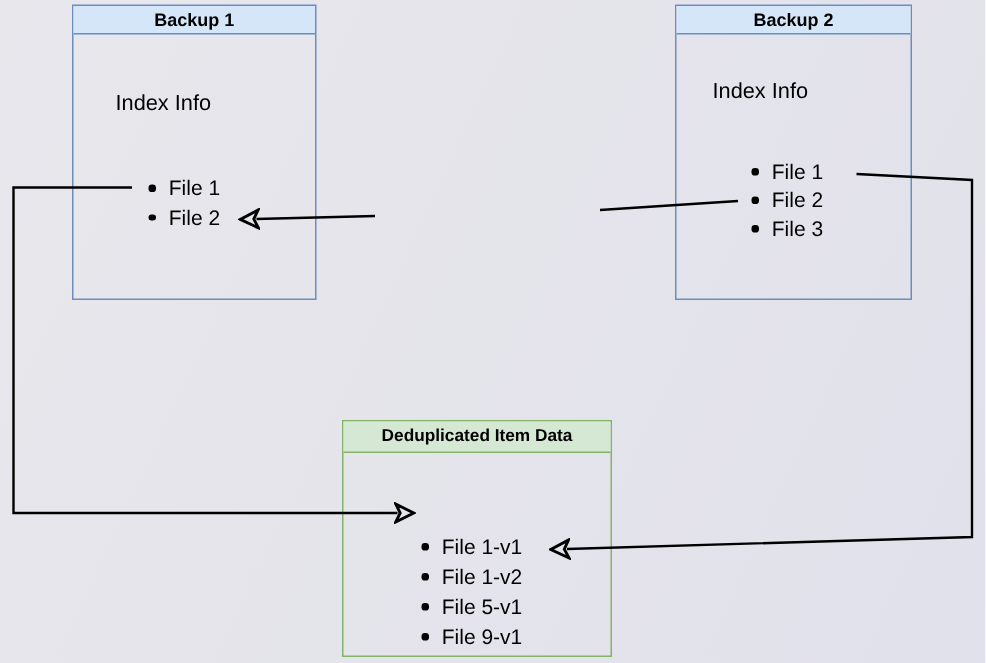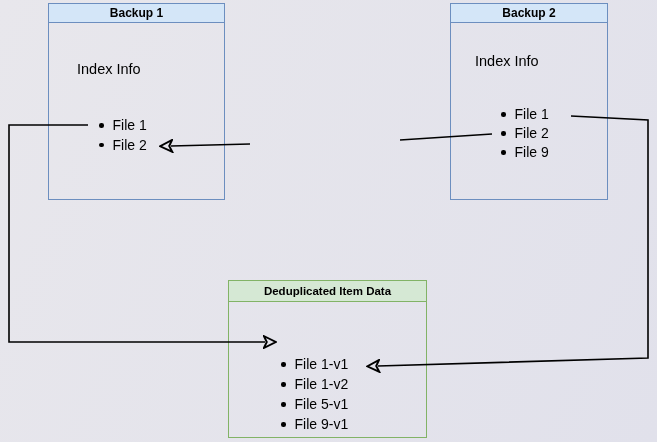--- a/index.html
+++ b/index.html
@@ -12,27 +12,27 @@
   .edges path{stroke:var(--arrow,#000);stroke-width:1.6;fill:none;}
   .box{position:absolute;border:1.5px solid;box-sizing:border-box;z-index:1;background:transparent;}
   .box.blue{border-color:var(--blue-border,#6c8ebf);}
   .box.green{border-color:var(--green-border,#82b366);}
   .box-header{position:absolute;left:0;right:0;top:0;text-align:center;font-weight:bold;border-bottom:1.5px solid;}
   .blue .box-header{background:var(--blue-fill,#d4e6f8);border-color:var(--blue-border,#6c8ebf);height:18px;line-height:18px;font-size:12px;}
   .green .box-header{background:var(--green-fill,#d5e8d4);border-color:var(--green-border,#82b366);height:20px;line-height:20px;font-size:11.5px;}
   .subtitle{position:absolute;font-size:14.5px;line-height:17px;white-space:nowrap;}
   ul.items{position:absolute;margin:0;padding:0;list-style:none;font-size:14px;white-space:nowrap;}
   ul.items li::before{content:"";display:inline-block;width:4.5px;height:4.5px;border-radius:50%;background:#000;margin-right:9px;vertical-align:2.5px;}
-  #backup1{left:48px;top:3px;width:177px;height:197px;}
+  #backup1{left:48px;top:3px;width:163px;height:197px;}
   #backup1 .subtitle{left:28px;top:57px;}
   #backup1 ul.items{left:50px;top:112px;line-height:19.5px;}
   #backup2{left:450px;top:3px;width:158px;height:197px;}
   #backup2 .subtitle{left:24px;top:49px;}
   #backup2 ul.items{left:50px;top:101px;line-height:19px;}
-  #dedup{left:228px;top:280px;width:199px;height:158px;}
+  #dedup{left:228px;top:280px;width:180px;height:158px;}
   #dedup ul.items{left:52px;top:53px;line-height:20px;margin-top:20px;}
   .edge-label{position:absolute;left:240px;top:125px;width:165px;text-align:center;font-size:13px;line-height:16px;z-index:2;}
 </style>
 </head>
 <body>
 
 <div class="canvas">
 
   <svg class="edges" width="657" height="442" viewBox="0 0 657 442" xmlns="http://www.w3.org/2000/svg">
     <defs>
@@ -54,21 +54,21 @@
       <li>File 2</li>
     </ul>
   </div>
 
   <div class="box blue" id="backup2">
     <div class="box-header">Backup 2</div>
     <div class="subtitle">Index Info</div>
     <ul class="items">
       <li>File 1</li>
       <li>File 2</li>
-      <li>File 9</li>
+      <li>File 3</li>
     </ul>
   </div>
 
   <div class="box green" id="dedup">
     <div class="box-header">Deduplicated Item Data</div>
     <ul class="items">
       <li>File 1-v1</li>
       <li>File 1-v2</li>
       <li>File 5-v1</li>
       <li>File 9-v1</li>

